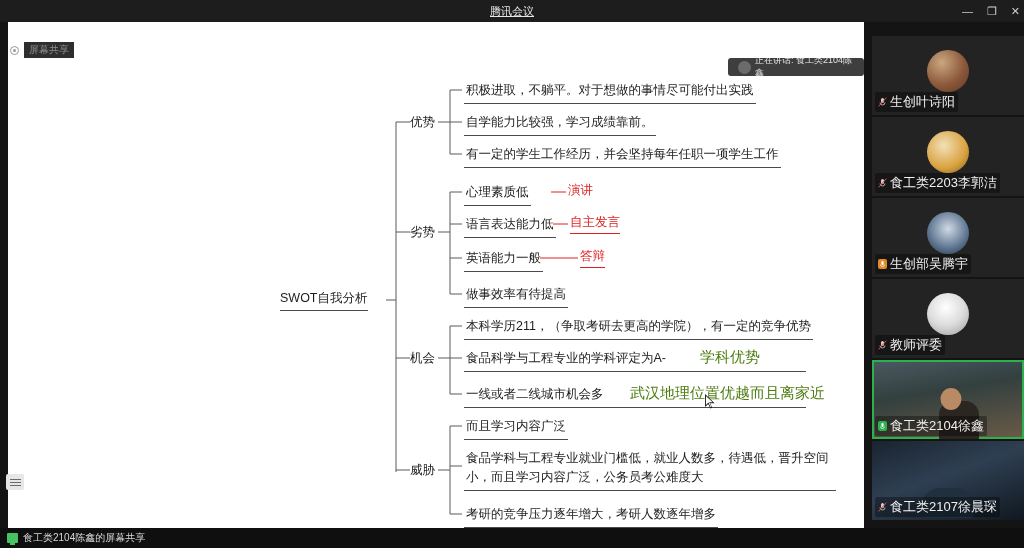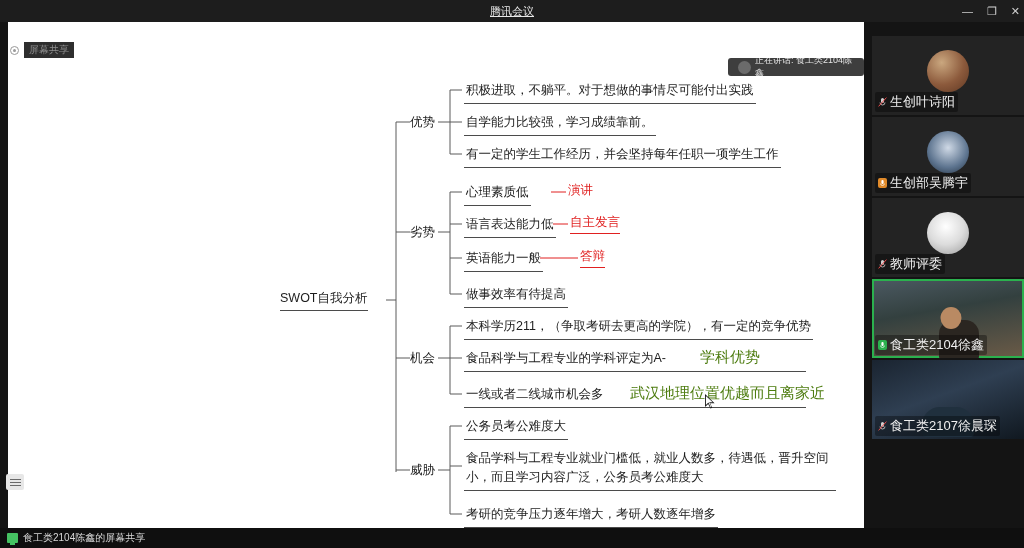--- a/index.html
+++ b/index.html
@@ -278,21 +278,21 @@
         <div class="sub-red noline" style="left:290px; top:120px;">演讲</div>
         <div class="sub-red" style="left:292px; top:152px;">自主发言</div>
         <div class="sub-red" style="left:302px; top:186px;">答辩</div>
 
         <div class="node" style="left:186px; top:254px;">本科学历211，（争取考研去更高的学院），有一定的竞争优势</div>
         <div class="node" style="left:186px; top:286px; width:342px;">食品科学与工程专业的学科评定为A-</div>
         <div class="node" style="left:186px; top:322px; width:342px;">一线或者二线城市机会多</div>
         <div class="inline-note" style="left:422px; top:286px;">学科优势</div>
         <div class="inline-note" style="left:352px; top:322px;">武汉地理位置优越而且离家近</div>
 
-        <div class="node" style="left:186px; top:354px;">公务员考公难度大</div>
+        <div class="node" style="left:186px; top:354px;">而且学习内容广泛</div>
         <div class="node multiline" style="left:186px; top:386px; width:372px;">食品学科与工程专业就业门槛低，就业人数多，待遇低，晋升空间小，而且学习内容广泛，公务员考公难度大</div>
         <div class="node" style="left:186px; top:442px;">考研的竞争压力逐年增大，考研人数逐年增多</div>
       </div>
 
       <svg class="cursor" viewBox="0 0 11 15">
         <polygon points="0,0 0,13 3.2,10 5.4,14.6 7.3,13.7 5.1,9.2 9.6,9.2" fill="#1a1a1a"></polygon>
         <polygon points="0.9,2 0.9,11 3.4,8.6 5.6,13.2 6.4,12.8 4.2,8.2 7.7,8.2" fill="#ffffff"></polygon>
       </svg>
     </div>
 
@@ -309,20 +309,31 @@
       <div class="tile-label">
         <svg class="mic" viewBox="0 0 9 10">
           <rect x="3" y="1" width="3" height="5" rx="1.5" fill="#cfcfcf"></rect>
           <path d="M2 5.5a2.5 2.5 0 0 0 5 0" stroke="#cfcfcf" fill="none" stroke-width="0.8"></path>
           <line x1="0.6" y1="9.4" x2="8.4" y2="0.6" stroke="#e84a4a" stroke-width="1"></line>
         </svg>
         <span>生创叶诗阳</span>
       </div>
     </div>
 
+    <div class="tile t2">
+      <span class="avatar-circle"></span>
+      <div class="tile-label">
+        <svg class="mic" viewBox="0 0 9 10">
+          <rect x="3" y="1" width="3" height="5" rx="1.5" fill="#cfcfcf"></rect>
+          <path d="M2 5.5a2.5 2.5 0 0 0 5 0" stroke="#cfcfcf" fill="none" stroke-width="0.8"></path>
+          <line x1="0.6" y1="9.4" x2="8.4" y2="0.6" stroke="#e84a4a" stroke-width="1"></line>
+        </svg>
+        <span>食工类2203李郭洁</span>
+      </div>
+    </div>
 
     <div class="tile t3">
       <span class="avatar-circle"></span>
       <div class="tile-label">
         <svg class="mic" viewBox="0 0 9 10">
           <rect x="0" y="0" width="9" height="10" rx="2" fill="#e08a2a"></rect>
           <rect x="3.4" y="2" width="2.2" height="4" rx="1.1" fill="#ffffff"></rect>
           <path d="M2.6 5.6a1.9 1.9 0 0 0 3.8 0" stroke="#ffffff" fill="none" stroke-width="0.7"></path>
         </svg>
         <span>生创部吴腾宇</span>

